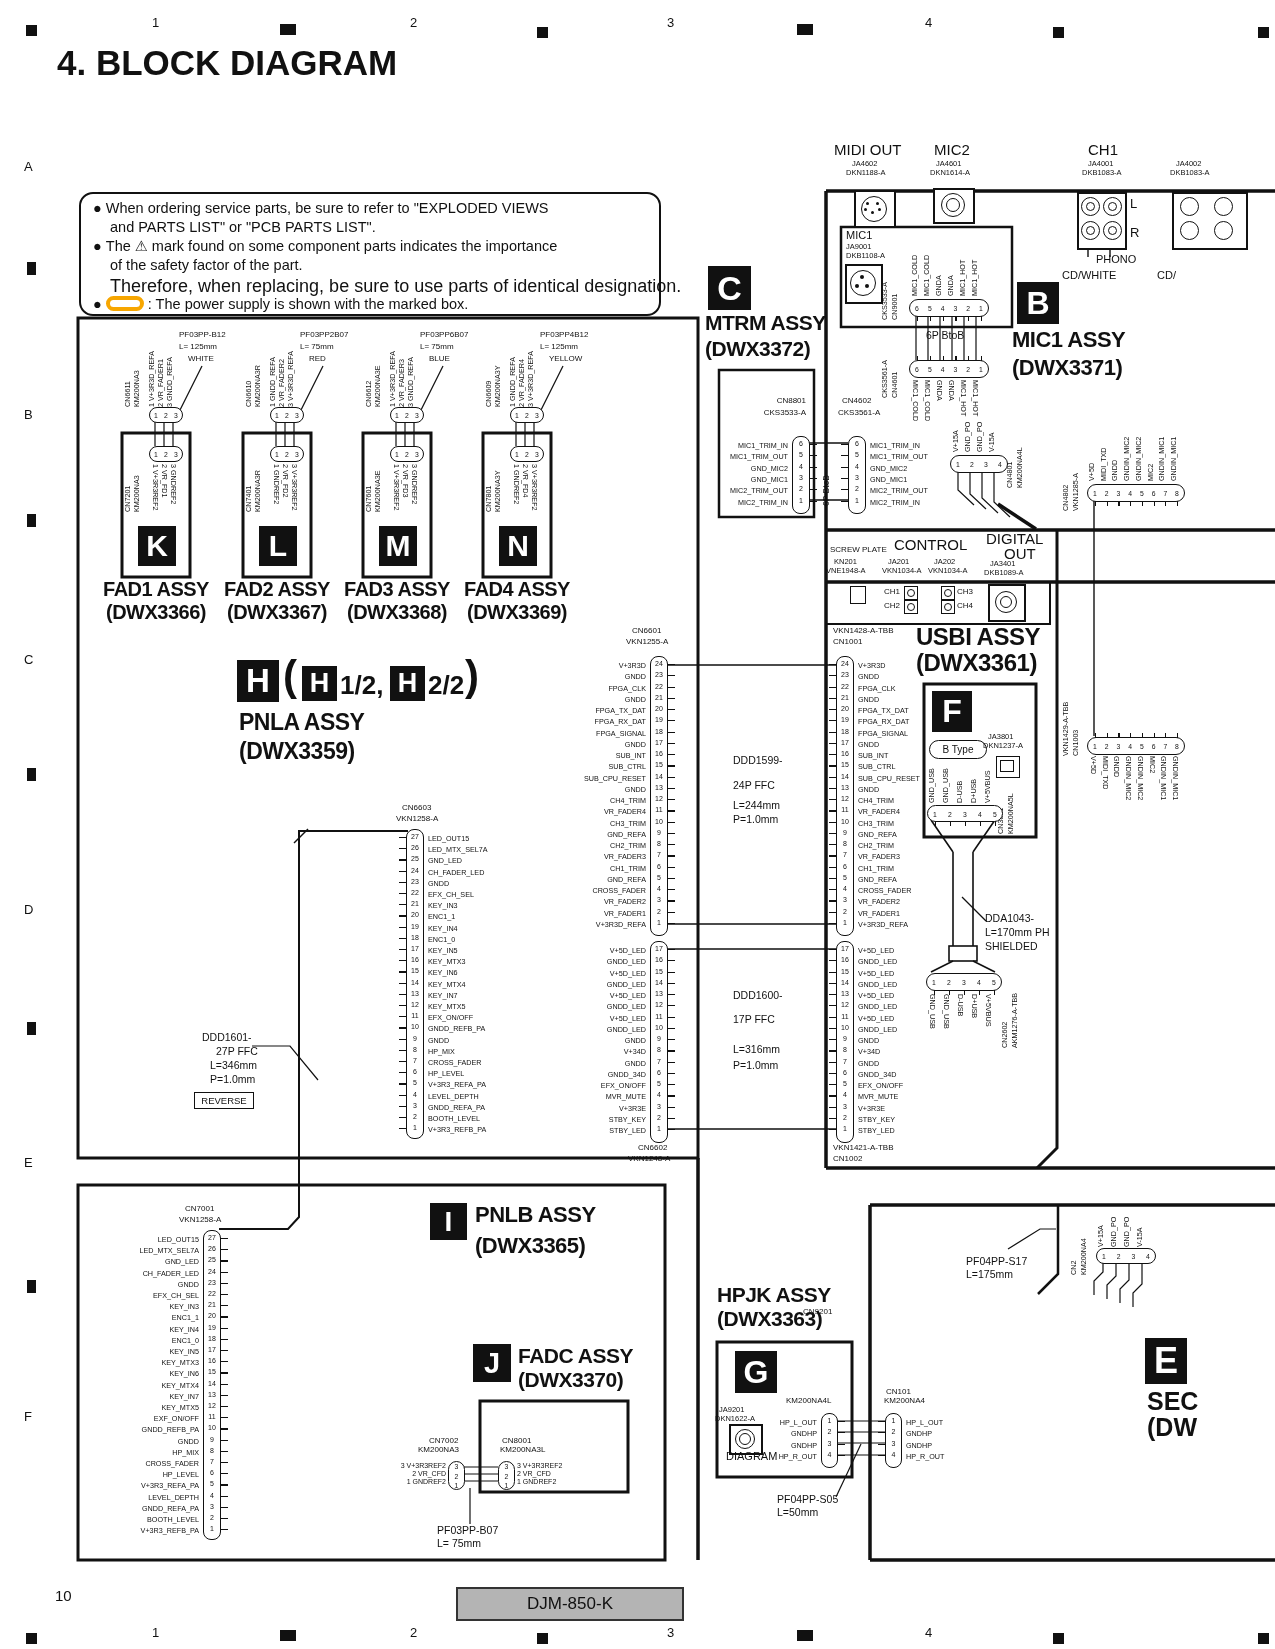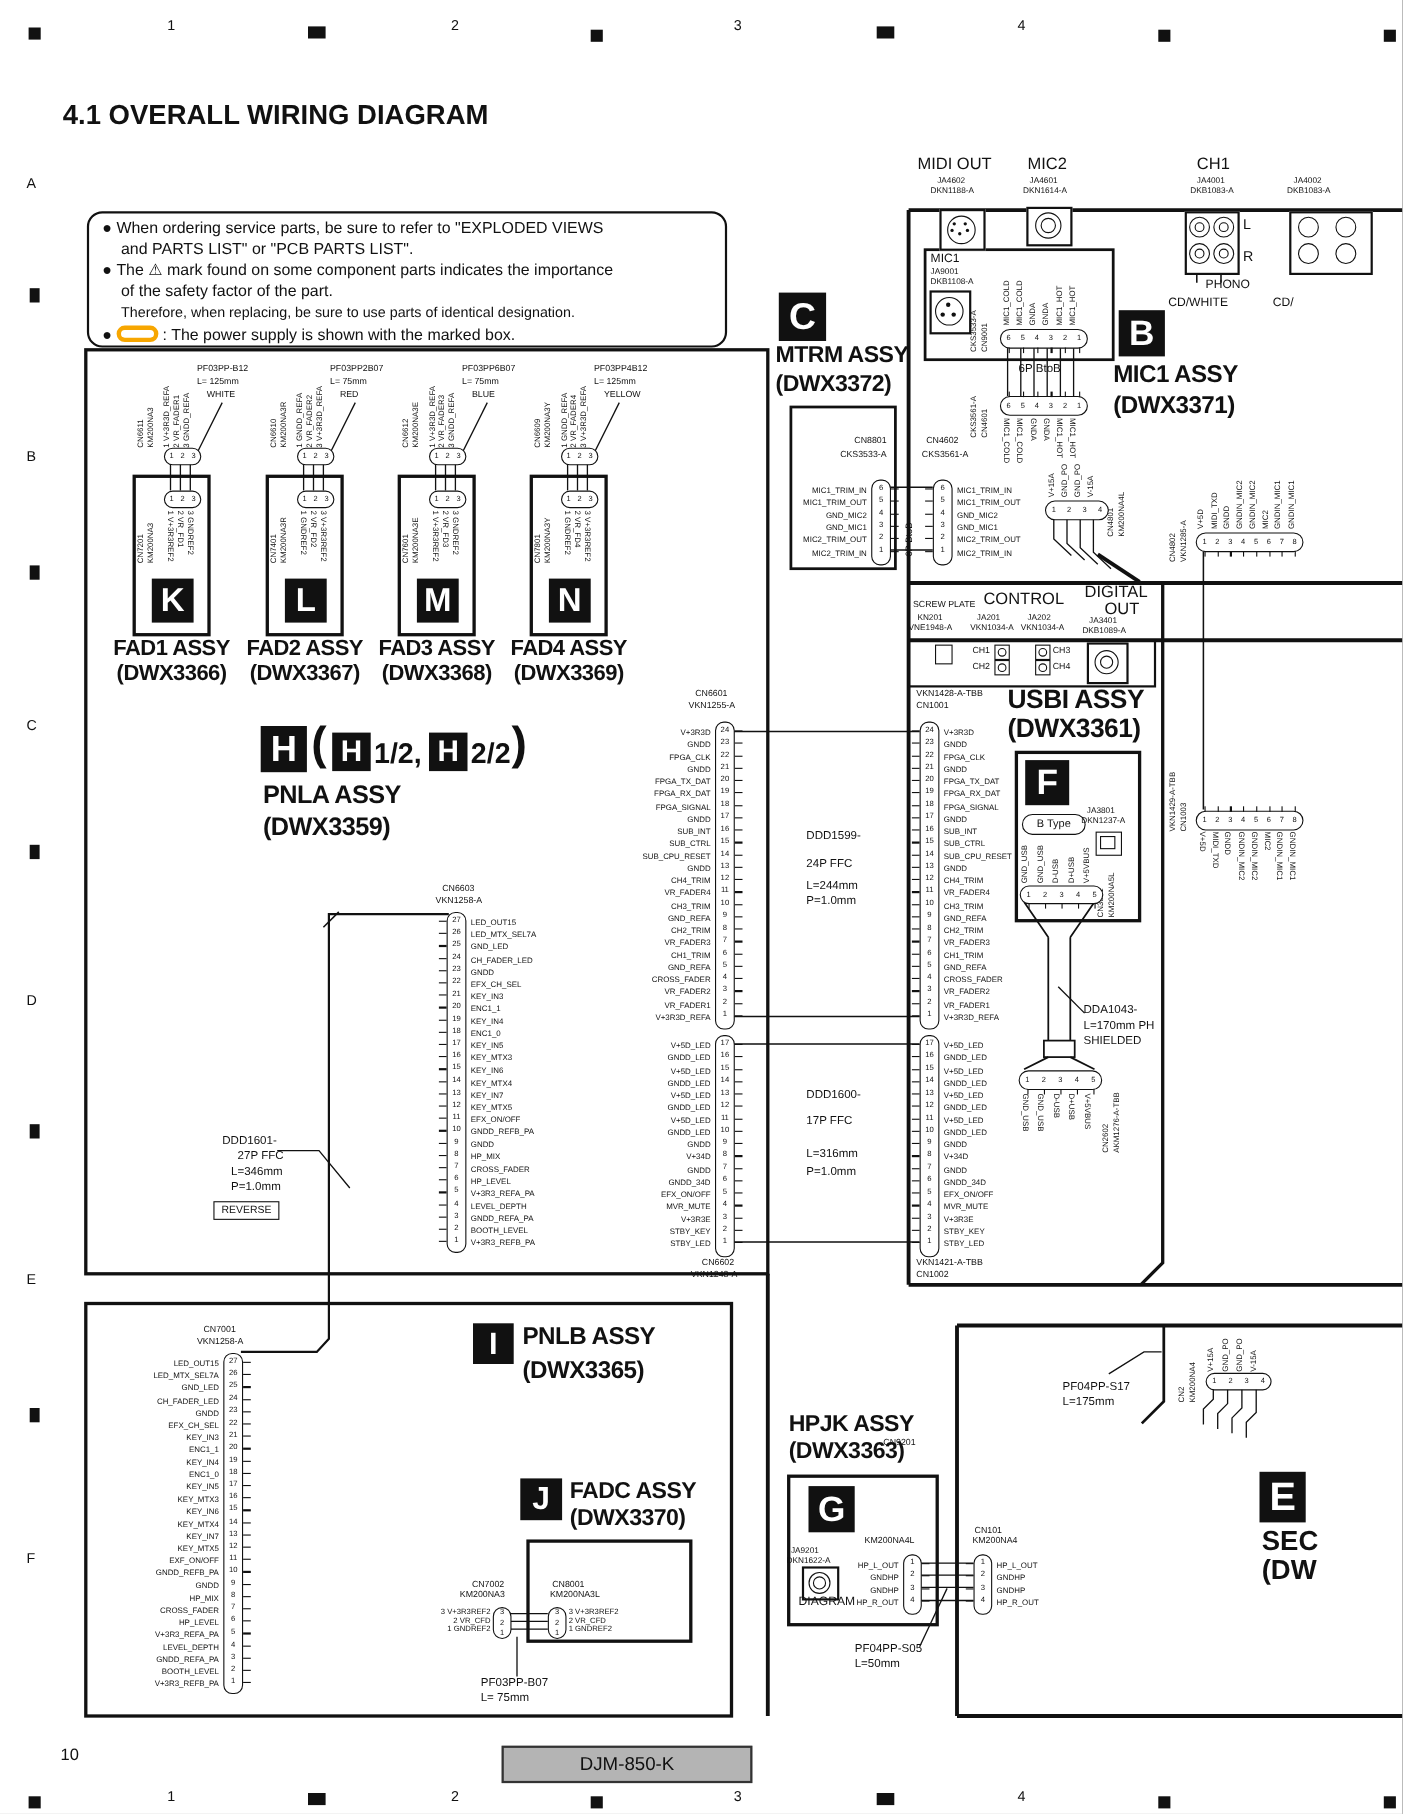--- a/index.html
+++ b/index.html
@@ -133,28 +133,28 @@
 <div class="t f13" style="left:925px;top:1626px">4</div>
 <div class="sq" style="left:26px;top:1633px;width:11px;height:11px"></div>
 <div class="sq" style="left:280px;top:1630px;width:16px;height:11px"></div>
 <div class="sq" style="left:537px;top:1633px;width:11px;height:11px"></div>
 <div class="sq" style="left:797px;top:1630px;width:16px;height:11px"></div>
 <div class="sq" style="left:1053px;top:1633px;width:11px;height:11px"></div>
 <div class="sq" style="left:1258px;top:1633px;width:11px;height:11px"></div>
 <div class="t f15" style="left:55px;top:1588px">10</div>
 <div id="footerbox" style="left:456px;top:1587px;width:224px;height:30px;line-height:30px;font-size:17px">DJM-850-K</div>
 
-<div class="t f25" style="left:57px;top:92px">4.1  OVERALL WIRING DIAGRAM</div>
+<div class="t f35" style="left:57px;top:44px">4. BLOCK DIAGRAM</div>
 
 <div class="notes" style="left:79px;top:192px;width:578px;height:120px"></div>
 <div class="t" style="left:93px;top:201px;font-size:14.5px"><span>●</span>&nbsp;<span>When ordering service parts, be sure to refer to "EXPLODED VIEWS</span></div>
 <div class="t" style="left:110px;top:220px;font-size:14.5px">and PARTS LIST" or  "PCB PARTS LIST".</div>
 <div class="t" style="left:93px;top:239px;font-size:14.5px"><span>●</span>&nbsp;<span>The</span> <span>⚠</span> <span>mark found on some component parts indicates the importance</span></div>
 <div class="t" style="left:110px;top:258px;font-size:14.5px">of the safety factor of the part.</div>
-<div class="t" style="left:110px;top:277px;font-size:13px">Therefore, when  replacing, be sure to use parts of identical designation.</div>
+<div class="t" style="left:110px;top:277px;font-size:18px">Therefore, when  replacing, be sure to use parts of identical designation.</div>
 <div class="t" style="left:93px;top:294px;font-size:14.5px"><span>●</span>&nbsp;<span class="cap2" style="position:relative;top:2px"></span>&nbsp;<span>: The power supply is shown with the marked box.</span></div>
 
 <div class="t f15" style="left:834px;top:142px">MIDI OUT</div>
 <div class="t f75" style="left:852px;top:160px">JA4602</div>
 <div class="t f75" style="left:846px;top:169px">DKN1188-A</div>
 <div class="jack" style="left:854px;top:190px;width:38px;height:34px">
   <div class="circ" style="left:5px;top:4px;width:24px;height:24px"></div>
   <div class="dot" style="left:10px;top:10px;width:3px;height:3px"></div>
       <div class="dot" style="left:20px;top:10px;width:3px;height:3px"></div>
   <div class="dot" style="left:8px;top:16px;width:3px;height:3px"></div>

